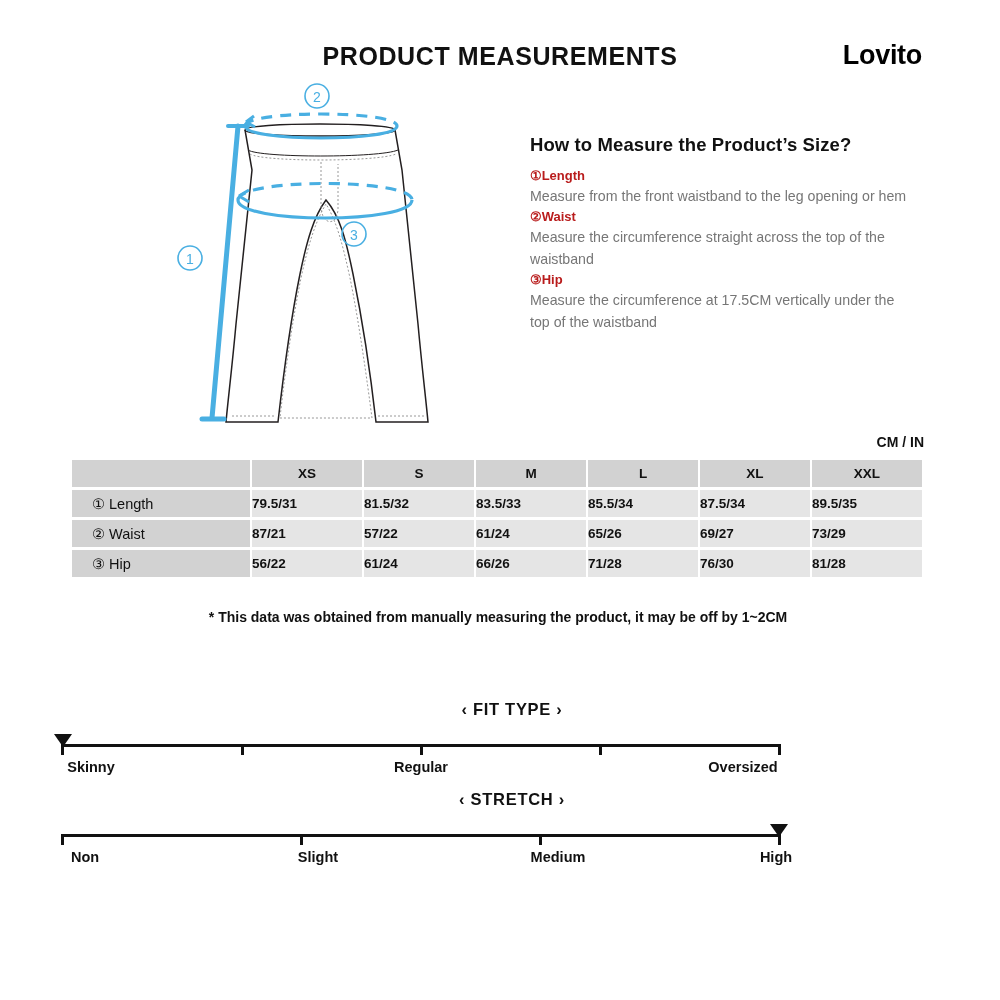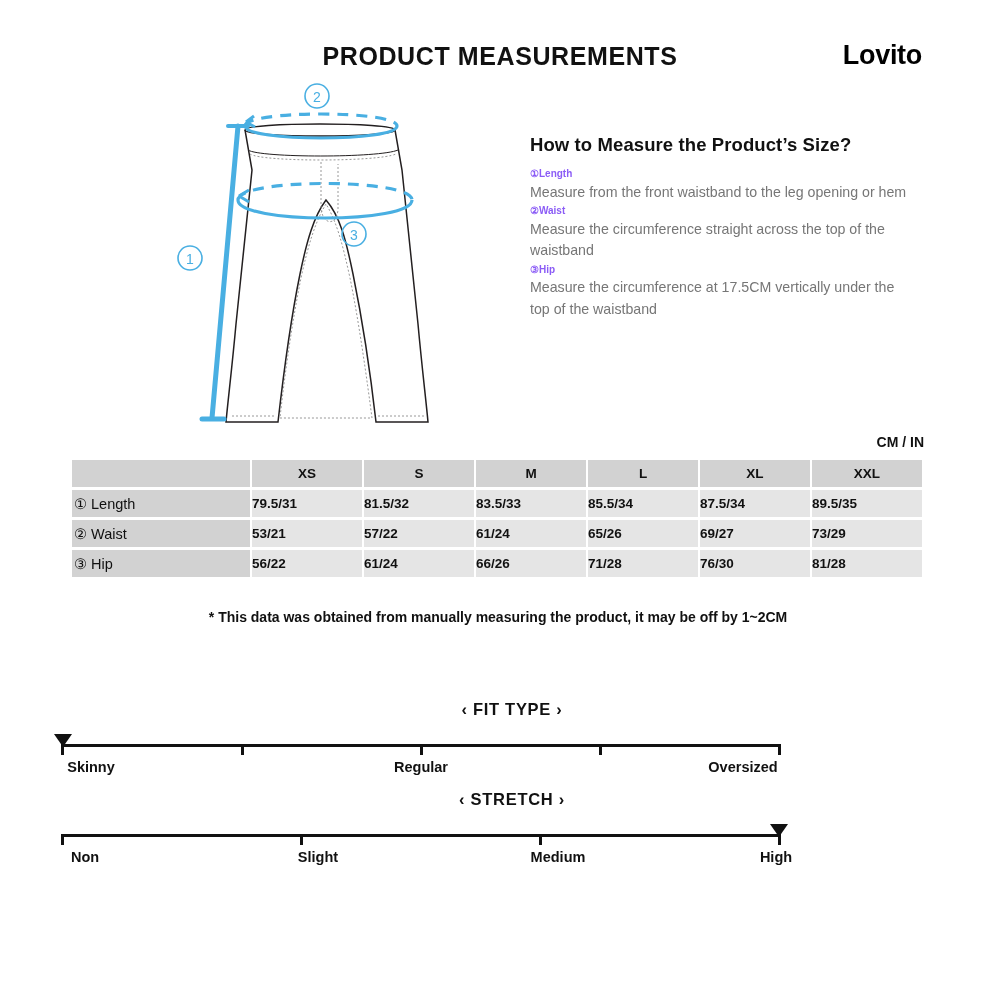--- a/index.html
+++ b/index.html
@@ -56,23 +56,23 @@
   }
   #howto .howto-title {
     font-size: 18.5px;
     font-weight: bold;
     color: #111111;
     margin-bottom: 11px;
     letter-spacing: 0.1px;
     margin-top: 12px;
   }
   #howto .item-label {
-    font-size: 10px;
-    font-weight: bold;
-    color: #8b5cf6;
+    font-size: 13px;
+    font-weight: bold;
+    color: #b91c1c;
     line-height: 1.45;
   }
   #howto .item-desc {
     font-size: 14.2px;
     color: #767676;
     line-height: 1.52;
     margin-bottom: 1px;
   }
 
   
@@ -106,21 +106,21 @@
   #size-table th.size-head,
   #size-table td.row-head {
     background: #d2d2d2;
   }
   #size-table th.corner-cell,
   #size-table td.row-head {
     width: 178px;
   }
   #size-table td.row-head {
     text-align: left;
-    padding-left: 2px;
+    padding-left: 20px;
     font-weight: normal;
     font-size: 14.5px;
   }
   #size-table td.val-cell {
     background: #e5e5e5;
   }
 
   
   #footnote {
     position: absolute;
@@ -278,21 +278,21 @@
       <td class="row-head">① Length</td>
       <td class="val-cell">79.5/31</td>
       <td class="val-cell">81.5/32</td>
       <td class="val-cell">83.5/33</td>
       <td class="val-cell">85.5/34</td>
       <td class="val-cell">87.5/34</td>
       <td class="val-cell">89.5/35</td>
     </tr>
     <tr>
       <td class="row-head">② Waist</td>
-      <td class="val-cell">53/21</td>
+      <td class="val-cell">87/21</td>
       <td class="val-cell">57/22</td>
       <td class="val-cell">61/24</td>
       <td class="val-cell">65/26</td>
       <td class="val-cell">69/27</td>
       <td class="val-cell">73/29</td>
     </tr>
     <tr>
       <td class="row-head">③ Hip</td>
       <td class="val-cell">56/22</td>
       <td class="val-cell">61/24</td>

